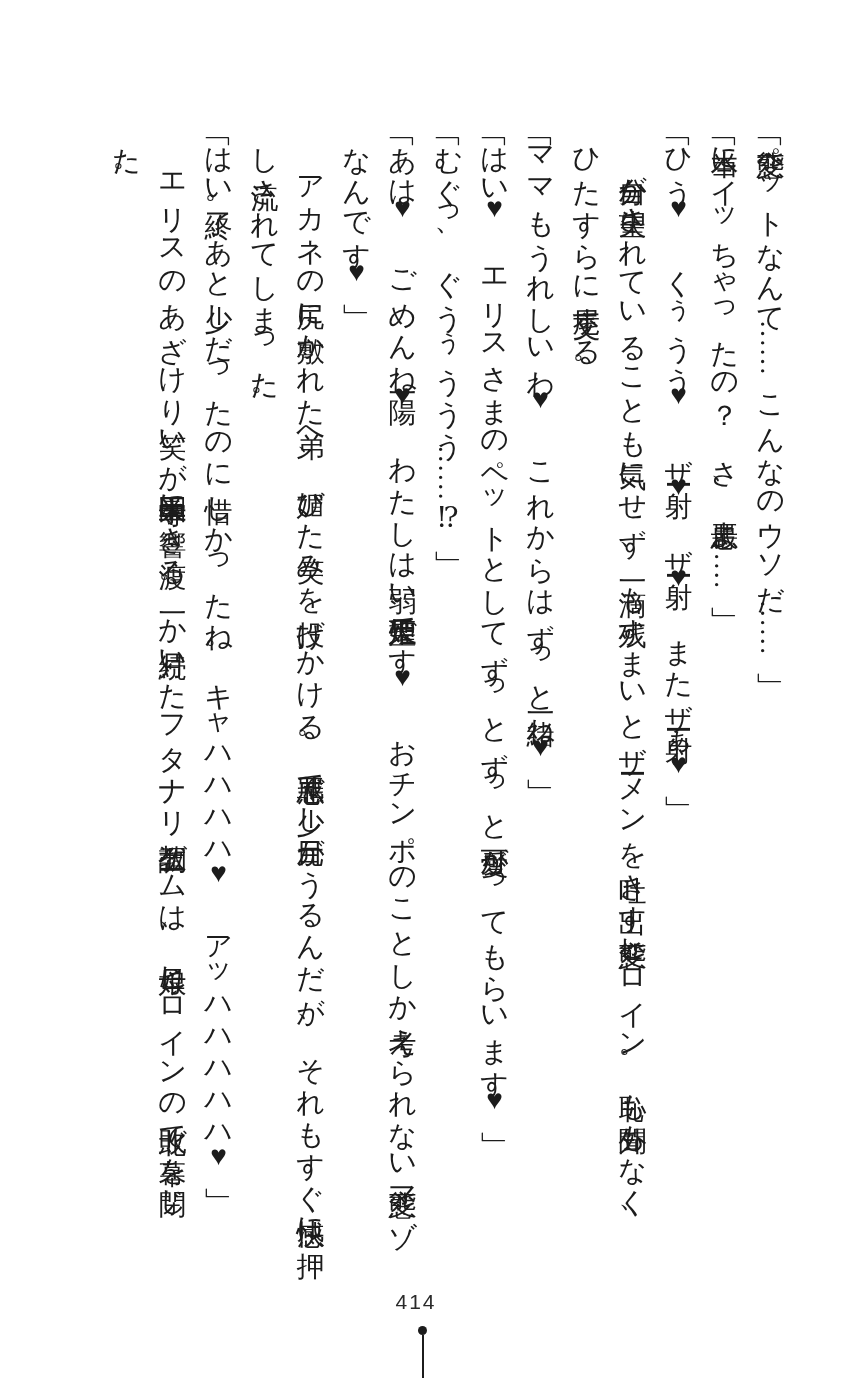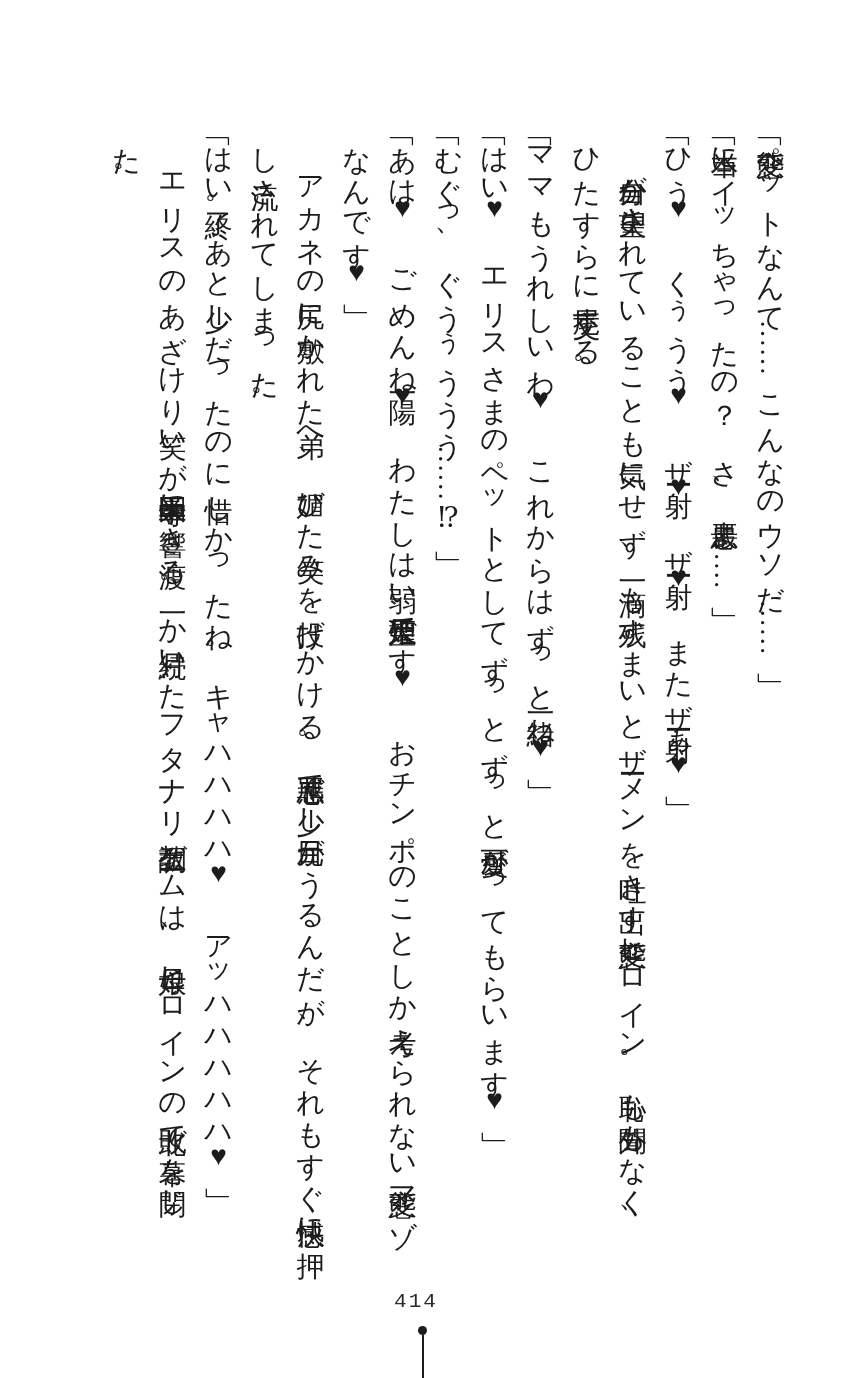--- a/index.html
+++ b/index.html
@@ -48,21 +48,21 @@
     text-align: center;
   }
   .page-number {
     position: absolute;
     left: 0;
     right: 11px;
     top: 2px;
     font-size: 21px;
     letter-spacing: 2px;
     color: #2a2a2a;
-    font-family: Liberation Mono, monospace;
+    font-family: Liberation Sans, sans-serif;
   }
   .ornament {
     position: absolute;
     left: 50%;
     top: 38px;
     transform: translateX(-4px);
     width: 10px;
     height: 52px;
   }
   .ornament .dot {

